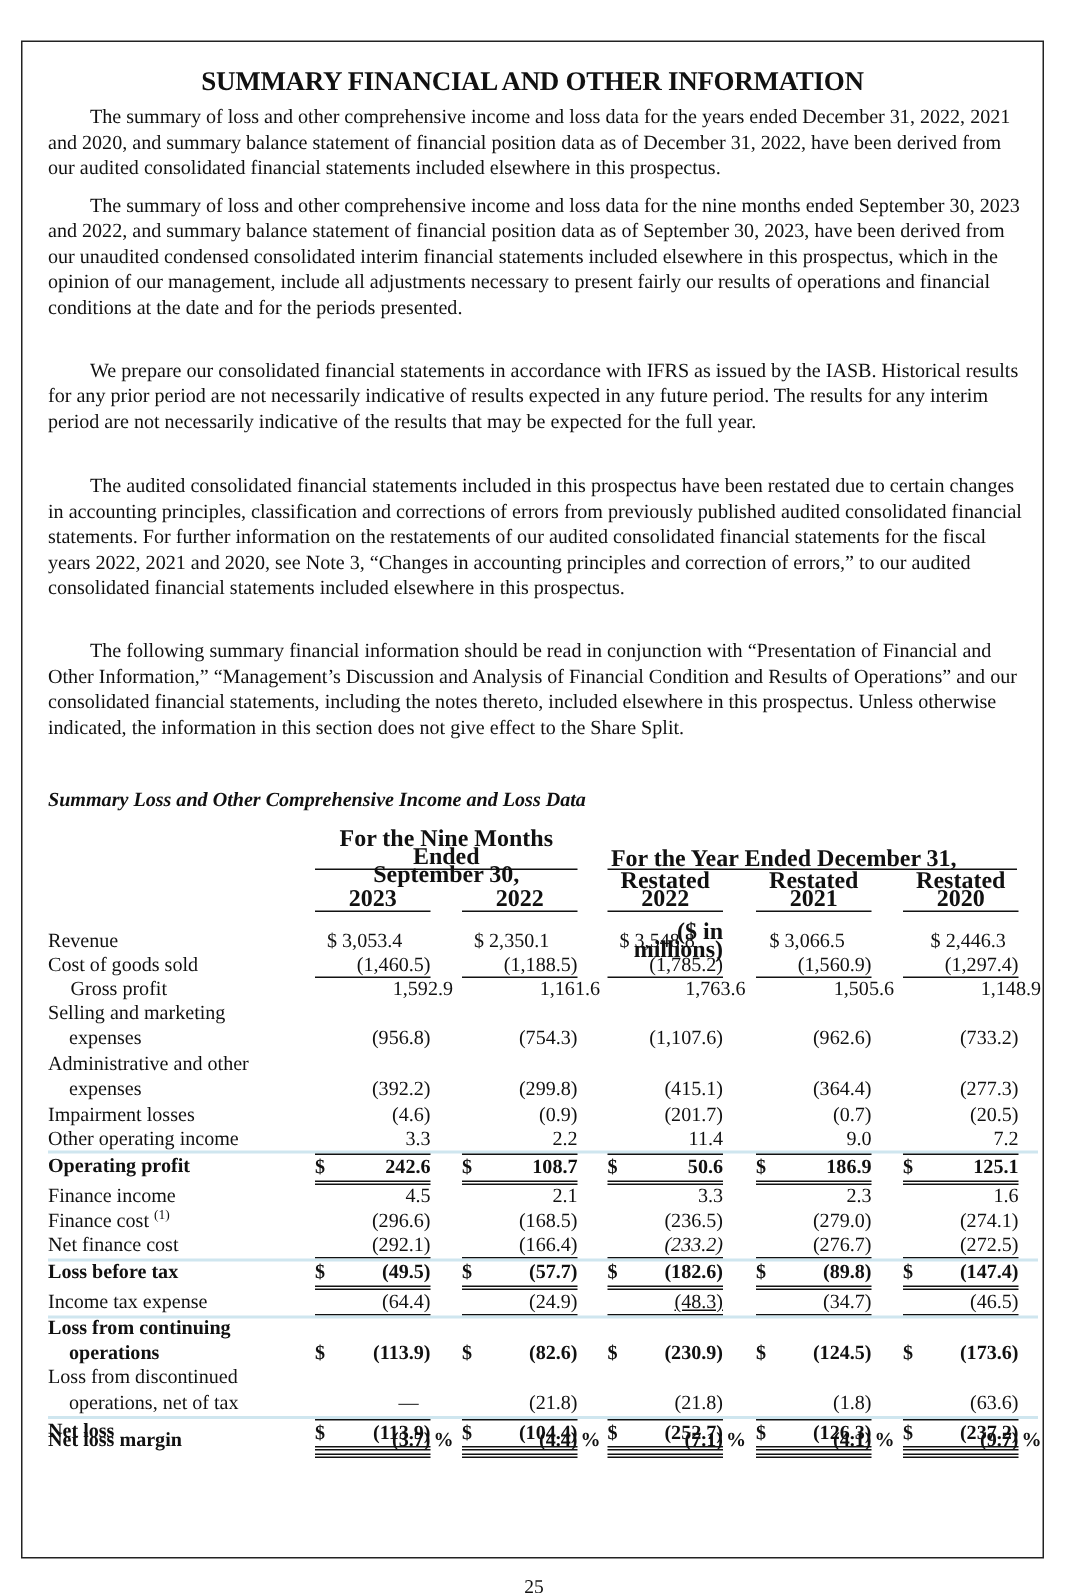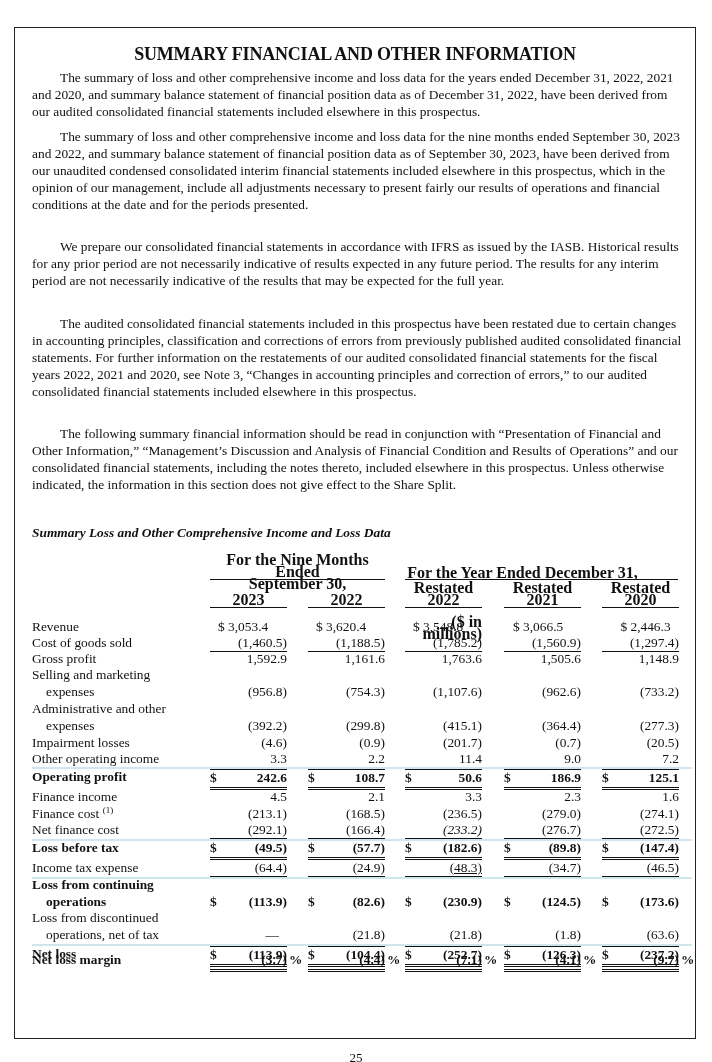--- a/index.html
+++ b/index.html
@@ -73,36 +73,36 @@
 <div class="rule" style="left:210px; width:77px; top:607px;"></div>
 <div class="rule" style="left:308px; width:77px; top:607px;"></div>
 <div class="rule" style="left:405px; width:77px; top:607px;"></div>
 <div class="rule" style="left:504px; width:77px; top:607px;"></div>
 <div class="rule" style="left:602px; width:77px; top:607px;"></div>
 <div class="hdr" style="left:405px; width:77px; top:616px; text-align:right;">($ in millions)</div>
 
 <div class="row" style="top:619px;">
   <span class="lbl">Revenue</span>
   <span class="cell" style="left:186px;width:69px;text-align:left;">$ 3,053.4</span>
-  <span class="cell" style="left:284px;width:69px;text-align:left;">$ 3,620.4</span>
+  <span class="cell" style="left:284px;width:69px;text-align:left;">$ 2,350.1</span>
   <span class="cell" style="left:381px;width:69px;text-align:left;">$ 3,548.8</span>
   <span class="cell" style="left:481px;width:69px;text-align:left;">$ 3,066.5</span>
   <span class="cell" style="left:579px;width:69px;text-align:center;">$ 2,446.3</span>
 </div>
 
 <div class="row" style="top:635px;">
   <span class="lbl">Cost of goods sold</span>
   <span class="cell ul-single" style="left:178px;">(1,460.5)</span>
   <span class="cell ul-single" style="left:276px;">(1,188.5)</span>
   <span class="cell ul-single" style="left:373px;">(1,785.2)</span>
   <span class="cell ul-single" style="left:472px;">(1,560.9)</span>
   <span class="cell ul-single" style="left:570px;">(1,297.4)</span>
 </div>
 
-<div class="row" style="top:651px;">
+<div class="row" style="top:651px;margin-left:15px;">
   <span class="lbl">Gross profit</span>
   <span class="cell" style="left:178px;">1,592.9</span>
   <span class="cell" style="left:276px;">1,161.6</span>
   <span class="cell" style="left:373px;">1,763.6</span>
   <span class="cell" style="left:472px;">1,505.6</span>
   <span class="cell" style="left:570px;">1,148.9</span>
 </div>
 
 <div class="row" style="top:667px;">
   <span class="lbl">Selling and marketing</span>
@@ -175,21 +175,21 @@
   <span class="lbl">Finance income</span>
   <span class="cell" style="left:178px;">4.5</span>
   <span class="cell" style="left:276px;">2.1</span>
   <span class="cell" style="left:373px;">3.3</span>
   <span class="cell" style="left:472px;">2.3</span>
   <span class="cell" style="left:570px;">1.6</span>
 </div>
 
 <div class="row" style="top:806px;">
   <span class="lbl"><span>Finance cost</span> <span class="sup">(1)</span></span>
-  <span class="cell" style="left:178px;">(213.1)</span>
+  <span class="cell" style="left:178px;">(296.6)</span>
   <span class="cell" style="left:276px;">(168.5)</span>
   <span class="cell" style="left:373px;">(236.5)</span>
   <span class="cell" style="left:472px;">(279.0)</span>
   <span class="cell" style="left:570px;">(274.1)</span>
 </div>
 
 <div class="row" style="top:822px;">
   <span class="lbl">Net finance cost</span>
   <span class="cell ul-single" style="left:178px;">(292.1)</span>
   <span class="cell ul-single" style="left:276px;">(166.4)</span>

